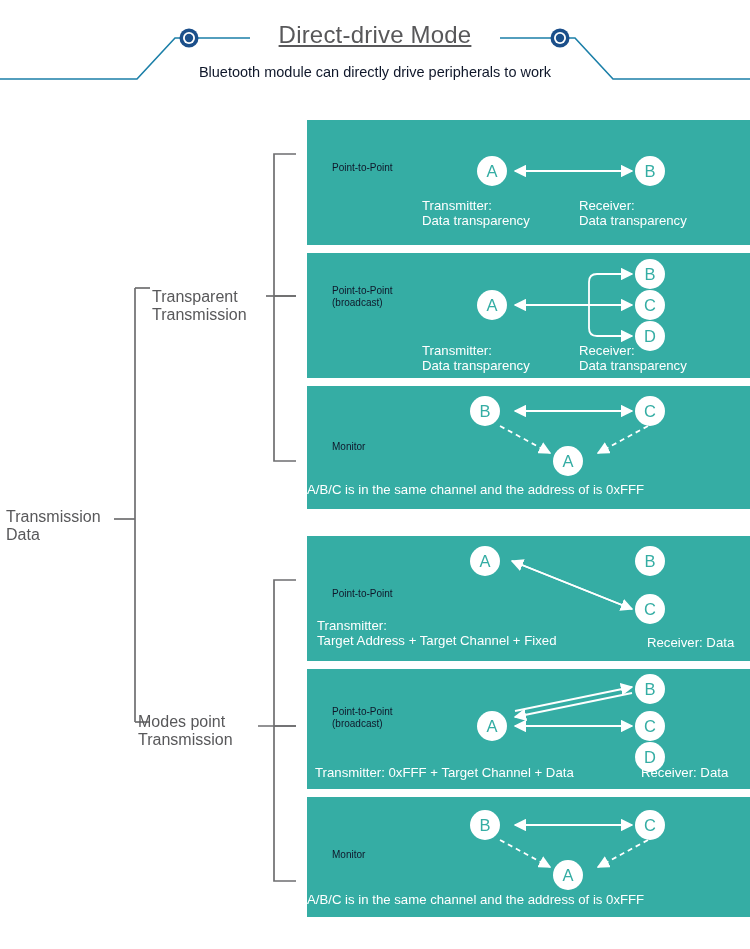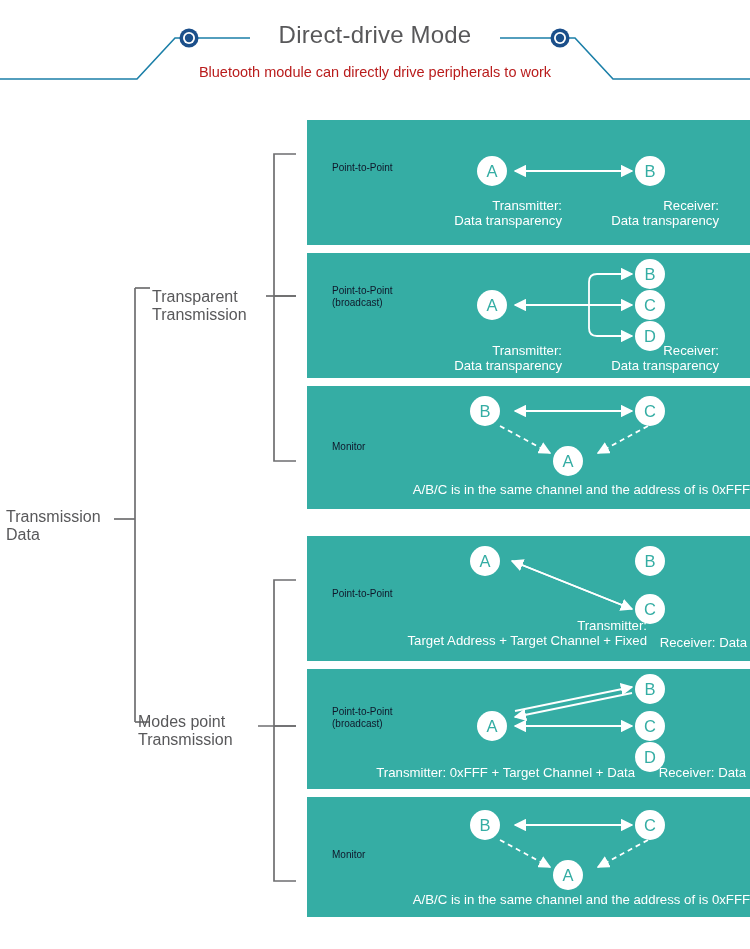--- a/index.html
+++ b/index.html
@@ -12,25 +12,25 @@
     -webkit-font-smoothing:antialiased;
   }
   .root{position:absolute;inset:0;}
 
   
   .header{position:absolute;left:0;top:0;width:750px;height:110px;}
   .header-svg{position:absolute;left:0;top:0;}
   .title{
     position:absolute;left:0;top:21px;width:750px;
     text-align:center;font-size:24px;color:#58585a;
-    letter-spacing:.2px;font-weight:400;
+    letter-spacing:.2px;font-weight:400;text-decoration:underline;
   }
   .subtitle{
     position:absolute;left:0;top:64px;width:750px;
-    text-align:center;font-size:14.5px;color:#b91c1c;font-weight:400;
+    text-align:center;font-size:14.5px;color:#0f172a;font-weight:400;
   }
 
   
   .tree{position:absolute;left:0;top:0;width:310px;height:949px;}
   .tree-label{
     position:absolute;font-size:16px;color:#58585a;
     line-height:1.12;white-space:nowrap;
   }
   #lbl-root{left:6px;top:508px;text-align:left;}
   #lbl-tt{left:152px;top:288px;}
@@ -46,21 +46,21 @@
     line-height:1.18;white-space:nowrap;
   }
   .node{
     position:absolute;width:30px;height:30px;border-radius:50%;
     background:#ffffff;color:#35ada4;
     font-size:16.5px;line-height:30px;text-align:center;
     font-weight:400;
   }
   .cap{
     position:absolute;font-size:13.2px;color:#ffffff;
-    line-height:1.15;text-align:right;white-space:nowrap;
+    line-height:1.15;text-align:left;white-space:nowrap;
   }
   .arrows{position:absolute;left:0;top:0;}
 
   
   #panel-1{top:120px;height:125px;}
   #panel-2{top:253px;height:125px;}
   #panel-3{top:386px;height:123px;}
   #panel-4{top:536px;height:125px;}
   #panel-5{top:669px;height:120px;}
   #panel-6{top:797px;height:120px;}

